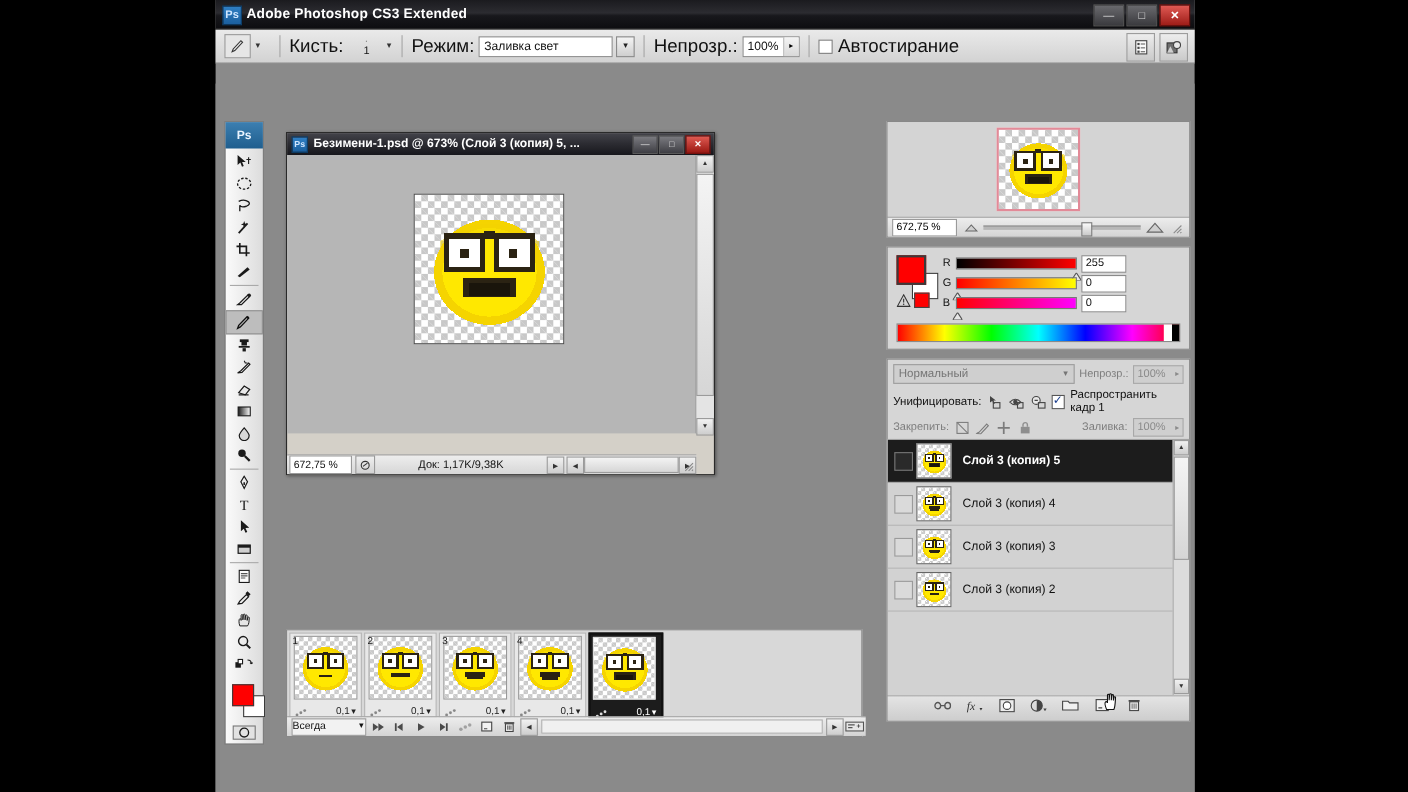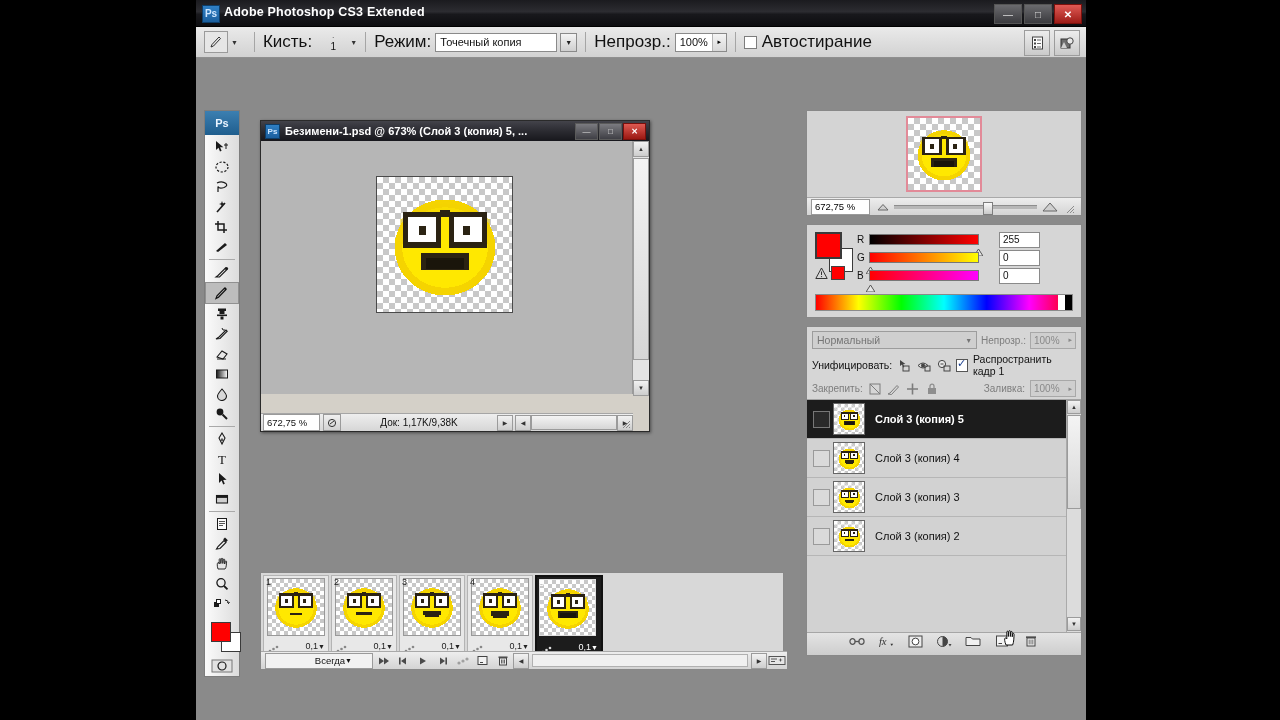--- a/index.html
+++ b/index.html
@@ -117,21 +117,21 @@
   .frame.sel .fr-num{color:#fff;}
   .fr-thumb{position:absolute;left:3px;top:2px;width:56px;height:56px;border:1px solid #999;}
   .frame.sel .fr-thumb{left:2px;top:2px;width:55px;height:55px;border:1px solid #ddd;}
   .fr-delay{position:absolute;right:3px;bottom:1px;font-size:9px;color:#222;}
   .frame.sel .fr-delay{color:#fff;}
   .fr-lk{position:absolute;left:3px;bottom:2px;width:14px;height:10px;}
   .anim-bar{position:absolute;left:0;bottom:0;width:522px;height:17px;
     background:linear-gradient(to bottom,#ededed,#d4d4d4);border-top:1px solid #a9a9a9;
     display:flex;align-items:center;padding-left:4px;}
   .loopsel{width:66px;height:14px;border:1px solid #9a9a9a;background:#f2f2f2;font-size:9.5px;
-    display:flex;align-items:center;justify-content:flex-end;padding:0 20px;color:#111;}
+    display:flex;align-items:center;justify-content:space-between;padding:0 0;color:#111;}
   .abtn{width:20px;height:14px;display:flex;align-items:center;justify-content:center;}
   .anim-track{flex:1;height:11px;background:#f0f0f0;border:1px solid #b0b0b0;margin:0 3px;}
 
   
   .dock{position:absolute;right:4px;top:34px;width:276px;}
   .panel{background:#d6d6d6;border:1px solid #888;margin-bottom:8px;}
 
   
   .nav-view{height:86px;background:#d4d4d4;display:flex;align-items:center;justify-content:center;}
   .nav-thumb{width:72px;height:72px;border:2px solid #e28a98;}
@@ -149,21 +149,21 @@
   .cp-swatches{position:relative;width:38px;height:44px;}
   .cp-fg{position:absolute;left:0;top:0;width:23px;height:23px;background:#ff0000;border:2px solid #3a3a3a;}
   .cp-bg{position:absolute;left:14px;top:16px;width:22px;height:22px;background:#fff;border:1px solid #3a3a3a;}
   .cp-warn{position:absolute;left:0;bottom:-4px;display:flex;align-items:center;gap:3px;}
   .cp-warnsw{width:12px;height:12px;background:#ff0000;border:1px solid #444;}
   .cp-sliders{flex:1;padding-left:4px;}
   .cp-row{display:flex;align-items:center;height:15px;margin-bottom:3px;}
   .cp-lab{width:12px;font-size:10px;color:#111;}
   .cp-track{position:relative;width:108px;height:9px;border:1px solid #777;}
   .cp-knob{position:absolute;top:7px;width:9px;height:7px;}
-  .cp-val{width:36px;height:14px;border:1px solid #8a8a8a;background:#fff;margin-left:20px;
+  .cp-val{width:36px;height:14px;border:1px solid #8a8a8a;background:#fff;margin-left:4px;
     font-size:10px;display:flex;align-items:center;padding-left:3px;color:#111;}
   .cp-spectrum{height:15px;margin:4px 8px 6px 8px;border:1px solid #8a8a8a;position:relative;
     background:linear-gradient(to right,#ff0000,#ffff00,#00ff00,#00ffff,#0000ff,#ff00ff,#ff0000);}
   .cp-spectrum::after{content:"";position:absolute;right:0;top:0;width:14px;height:100%;
     background:linear-gradient(to right,#ffffff 0 50%,#000000 50% 100%);}
 
   
   .lay-top{padding:4px 5px 2px 5px;}
   .lay-row1{display:flex;align-items:center;gap:4px;}
   .blendsel{flex:1;height:16px;border:1px solid #9c9c9c;background:#cfcfcf;color:#757575;
@@ -228,21 +228,21 @@
     <div class="osep"></div>
     <span class="olabel">Кисть:</span>
     <div class="brushsize">
       <div class="dot">·</div>
       <div>1</div>
     </div>
     <span class="carat">▼</span>
     <div class="osep"></div>
     <span class="olabel">Режим:</span>
     <div style="display:flex;align-items:center;">
-      <div class="selbox" style="width:112px;">Точечный копия</div>
+      <div class="selbox" style="width:112px;">Заливка свет</div>
       <div class="selarrow">▼</div>
     </div>
     <div class="osep"></div>
     <span class="olabel">Непрозр.:</span>
     <div class="spin">
       <span>100%</span>
       <div class="sarr">▸</div>
     </div>
     <div class="osep"></div>
     <div style="display:flex;align-items:center;">

